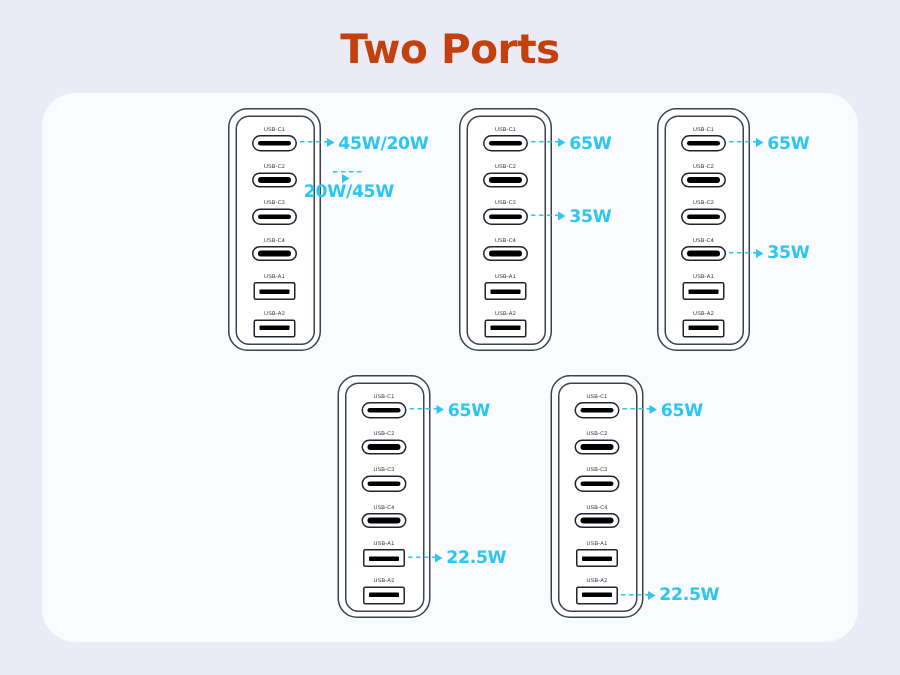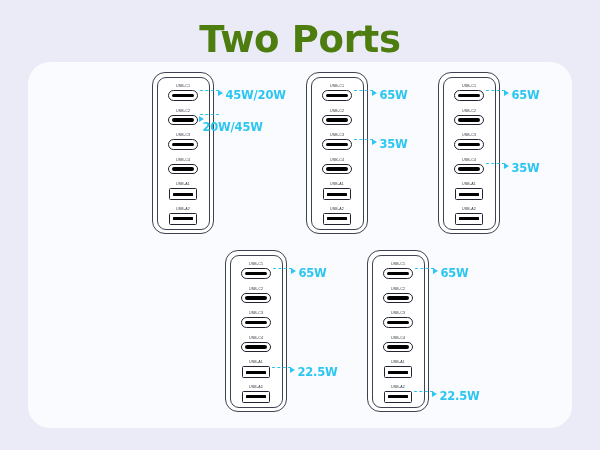--- a/index.html
+++ b/index.html
@@ -14,24 +14,24 @@
     overflow: hidden;
     position: relative;
   }
 
   #page-title {
     position: absolute;
     top: 18px;
     left: 0;
     width: 600px;
     text-align: center;
-    font-size: 37px;
+    font-size: 27px;
     font-weight: bold;
     letter-spacing: -0.3px;
-    color: #4d7c0f;
+    color: #c2410c;
     font-family: "DejaVu Sans", sans-serif;
   }
 
   #diagram-card {
     position: absolute;
     left: 28px;
     top: 62px;
     width: 544px;
     height: 366px;
     background: #fafbfe;
@@ -125,21 +125,21 @@
     top: 3.4px;
     bottom: 3.4px;
     background: #000;
     border-radius: 0.5px;
   }
 
   
   .callout {
     position: absolute;
     display: flex;
-    align-items: flex-start;
+    align-items: center;
     height: 11px;
     white-space: nowrap;
   }
   .callout-line {
     position: relative;
     width: 19px;
     height: 1px;
     border-top: 1.2px dashed #2cc6f0;
     flex: 0 0 auto;
   }

